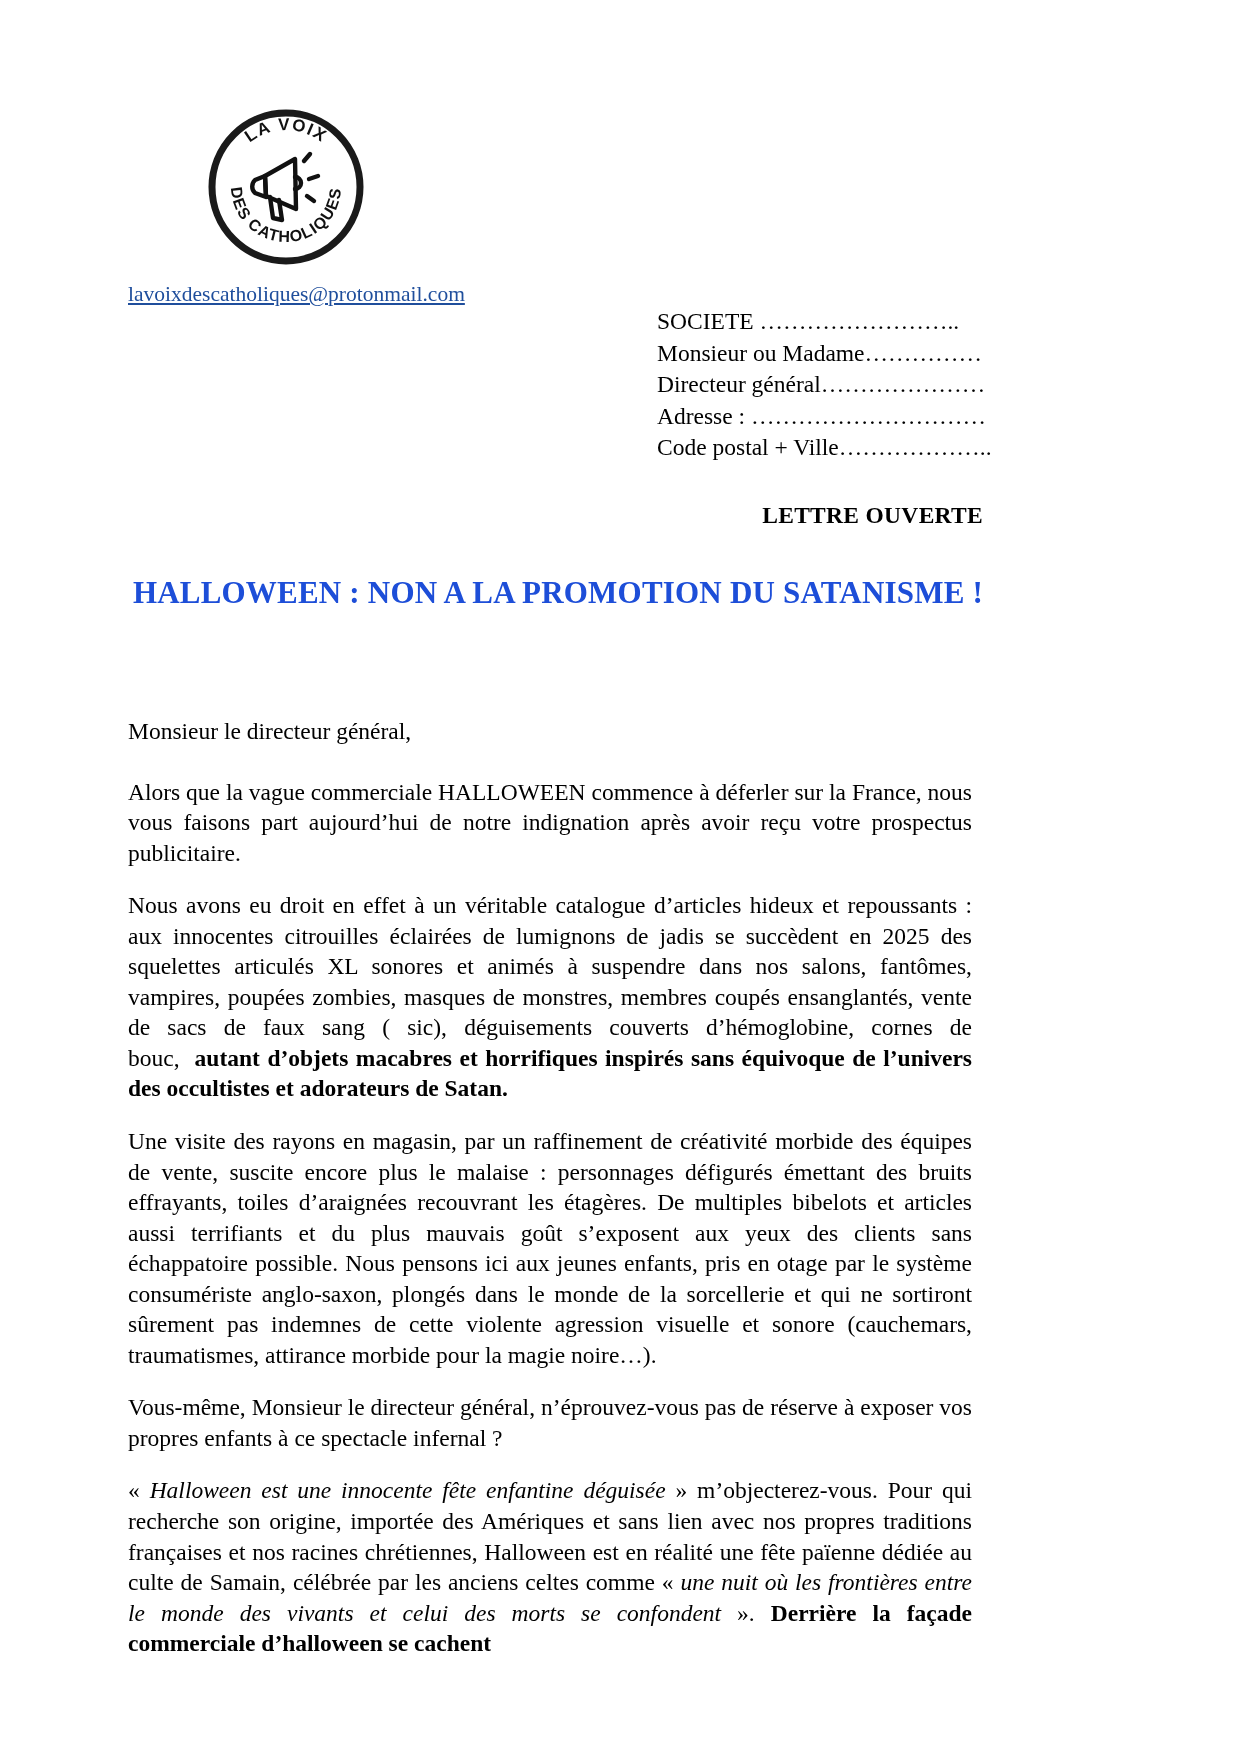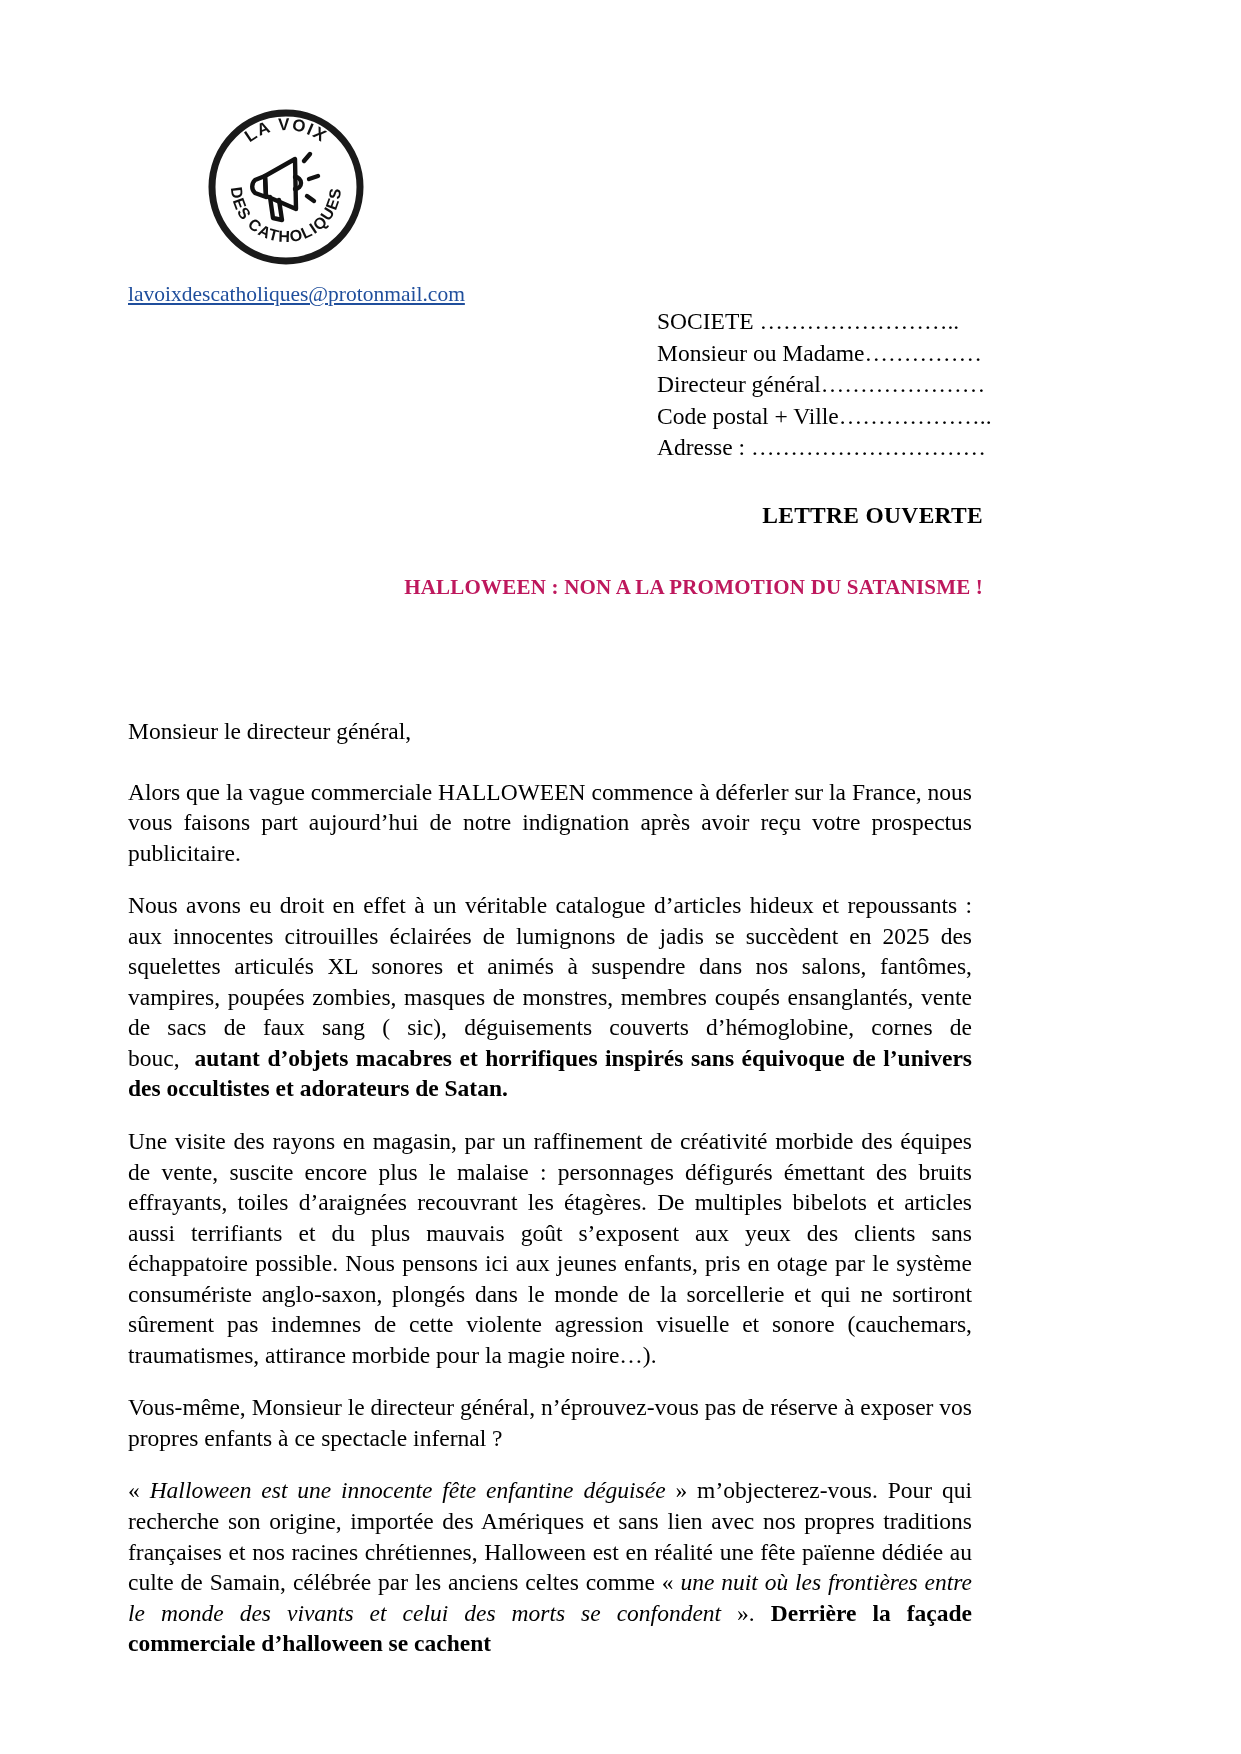--- a/index.html
+++ b/index.html
@@ -67,23 +67,23 @@
     width: 855px;
     text-align: right;
   }
   .title-main {
     font-size: 23.5px;
     font-weight: bold;
     letter-spacing: 0.3px;
   }
   .title-red {
     margin-top: 46px;
-    font-size: 21px;
+    font-size: 31px;
     font-weight: bold;
-    color: #be185d;
+    color: #1d4ed8;
     letter-spacing: 0.2px;
   }
 
   
   .date-line {
     position: absolute;
     left: 128px;
     top: 668px;
     width: 855px;
     text-align: right;
@@ -143,22 +143,22 @@
   </div>
 
   <div class="email-line">
     <a class="email-link" href="#">lavoixdescatholiques@protonmail.com</a>
   </div>
 
   <div class="recipient">
     <div>SOCIETE ……………………..</div>
     <div>Monsieur ou Madame……………</div>
     <div>Directeur général…………………</div>
+    <div>Adresse : …………………………</div>
     <div>Code postal + Ville………………..</div>
-    <div>Adresse : …………………………</div>
   </div>
 
   <div class="title-block">
     <div class="title-main">LETTRE OUVERTE</div>
     <div class="title-red">HALLOWEEN : NON A LA PROMOTION DU SATANISME !</div>
   </div>
 
 
   <div class="body-text">
 

